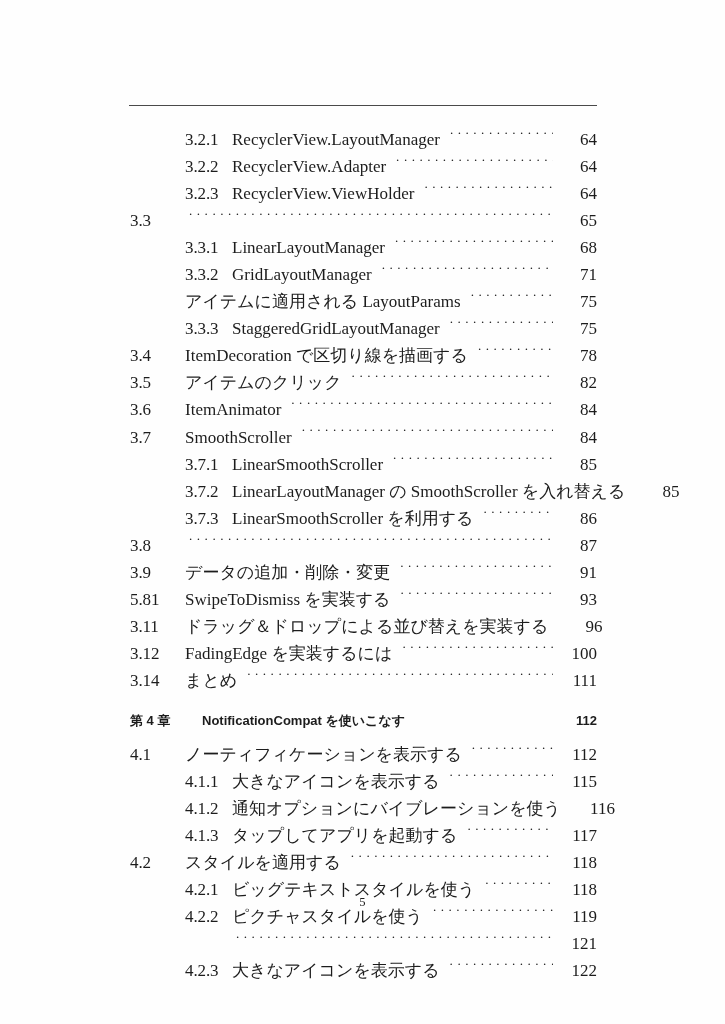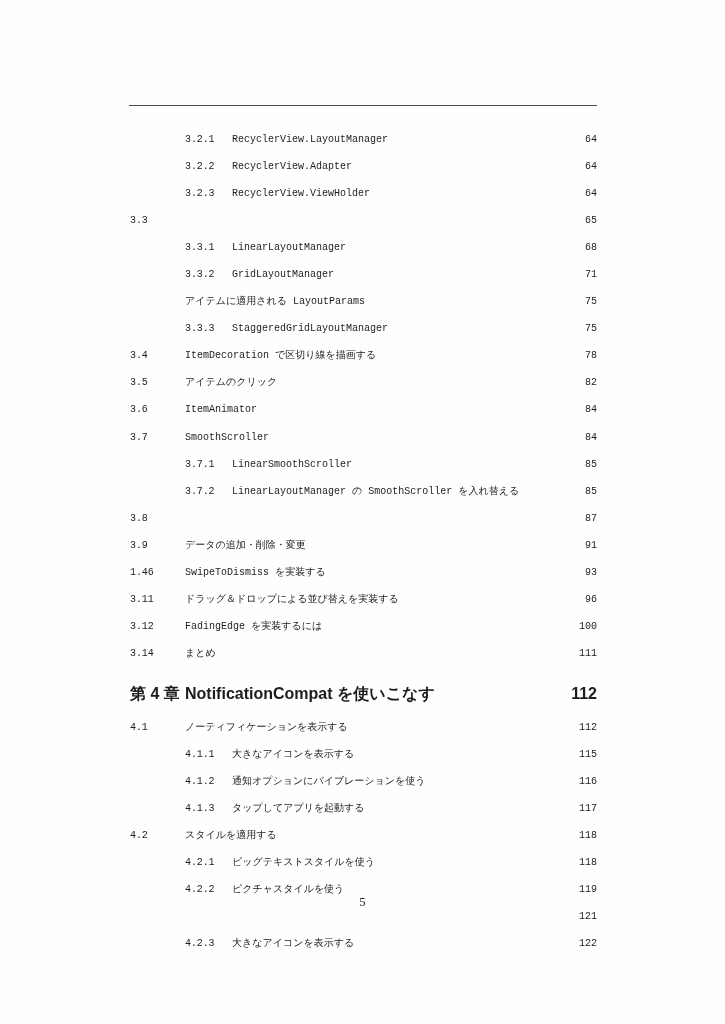--- a/index.html
+++ b/index.html
@@ -38,24 +38,23 @@
     left: 0;
     top: 126px;
     width: 725px;
   }
 
   .toc-row {
     position: relative;
     display: flex;
     align-items: flex-start;
     height: 27.05px;
-    font-size: 10px;
+    font-size: 17px;
     line-height: 27.05px;
     white-space: nowrap;
-    font-family: Liberation Mono, monospace;
   }
 
   
   .num {
     flex: 0 0 auto;
     text-align: left;
     letter-spacing: -0.1px;
   }
 
   
@@ -110,27 +109,28 @@
   
   .toc-row { padding-right: 128px; }
 
   
   .chap-row {
     position: relative;
     display: flex;
     align-items: baseline;
     font-family: "Liberation Sans", "DejaVu Sans", sans-serif;
     font-weight: bold;
-    font-size: 16px;
+    font-size: 13px;
     height: 27.05px;
     line-height: 27.05px;
     padding-right: 128px;
     white-space: nowrap;
     margin-top: 13px;
     margin-bottom: 7px;
+    gap: 17px;
   }
   .chap-row .num {
     margin-left: 130px;
     width: 55px;
     letter-spacing: 0;
   }
   .chap-row .title {
     flex: 1 1 auto;
   }
   .chap-row .pageno {
@@ -233,33 +233,39 @@
           <span class="title">LinearSmoothScroller</span>
           <span class="leader"></span>
           <span class="pageno">85</span>
         </div>
         <div class="toc-row lv2">
           <span class="num">3.7.2</span>
           <span class="title">LinearLayoutManager の SmoothScroller を入れ替える</span>
           <span class="leader"></span>
           <span class="pageno">85</span>
         </div>
+        <div class="toc-row lv2">
+          <span class="num">3.7.3</span>
+          <span class="title">LinearSmoothScroller を利用する</span>
+          <span class="leader"></span>
+          <span class="pageno">86</span>
+        </div>
         <div class="toc-row lv1">
           <span class="num">3.8</span>
           <span class="leader"></span>
           <span class="pageno">87</span>
         </div>
         <div class="toc-row lv1">
           <span class="num">3.9</span>
           <span class="title">データの追加・削除・変更</span>
           <span class="leader"></span>
           <span class="pageno">91</span>
         </div>
         <div class="toc-row lv1">
-          <span class="num">1.46</span>
+          <span class="num">5.81</span>
           <span class="title">SwipeToDismiss を実装する</span>
           <span class="leader"></span>
           <span class="pageno">93</span>
         </div>
         <div class="toc-row lv1">
           <span class="num">3.11</span>
           <span class="title">ドラッグ＆ドロップによる並び替えを実装する</span>
           <span class="leader"></span>
           <span class="pageno">96</span>
         </div>

